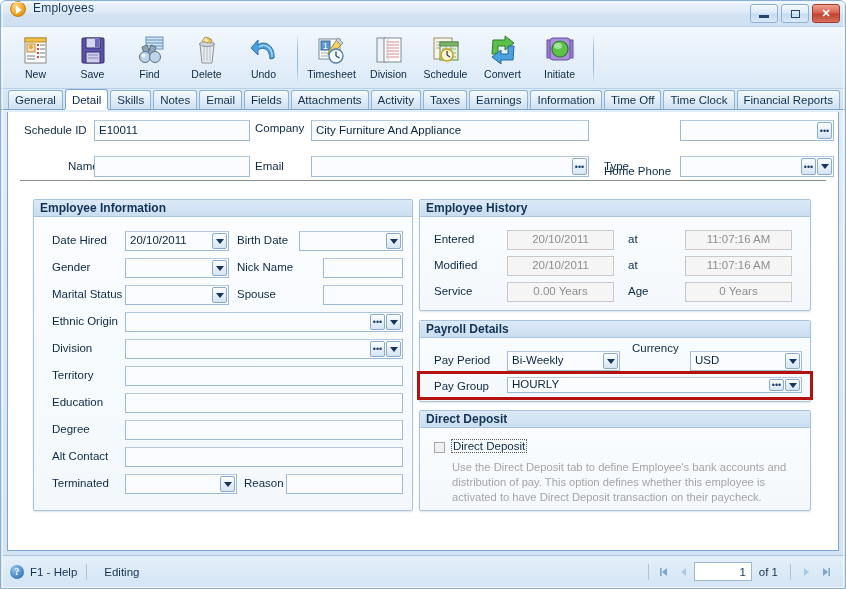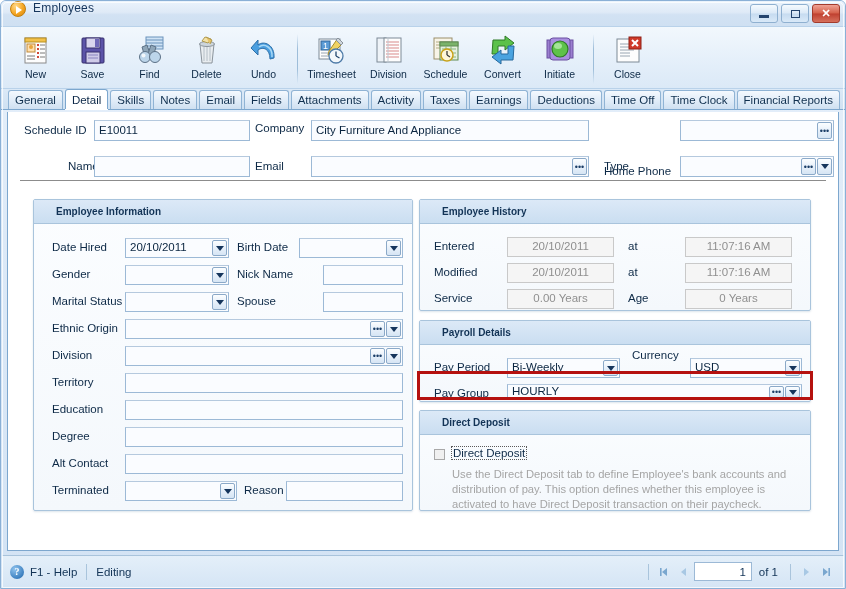--- a/index.html
+++ b/index.html
@@ -134,24 +134,24 @@
 
   
   .panel {
     position:absolute;
     background: linear-gradient(to bottom,#fbfdff 0%,#f4f8fc 100%);
     border:1px solid #a9c4dc;
     border-radius:2px;
     box-shadow: 0 1px 2px rgba(120,150,180,.25);
   }
   .panel-hd {
-    height:24px; padding-left:22px;
+    height:17px; padding-left:6px;
     background: linear-gradient(to bottom,#dce9f7 0%,#cadef1 100%);
     border-bottom:1px solid #a9c4dc;
-    font-size:10px; font-weight:bold; color:#123356;
+    font-size:12px; font-weight:bold; color:#123356;
     display:flex; align-items:center;
   }
   .panel-body { position:relative; }
 
   .hl-box {
     position:absolute; border:3px solid #b5110f; z-index:20; pointer-events:none;
   }
 
   
   .cbx { position:absolute; width:11px; height:11px;
@@ -376,51 +376,34 @@
           <rect x="6" y="4" width="20" height="22" rx="3" fill="#a98fe0" stroke="#6a4fa0"></rect>
           <circle cx="16" cy="15" r="8" fill="#5ec24a" stroke="#2f7a26" stroke-width="1.2"></circle>
           <ellipse cx="14" cy="12" rx="4" ry="3" fill="#b6ecab" opacity=".8"></ellipse>
         </svg>
       </div>
       <div class="lbl">Initiate</div>
     </div>
 
     <div class="tsep"></div>
 
-    <div class="tbtn">
-      <div class="ic">
-        <svg width="32" height="32" viewBox="0 0 32 32">
-          <rect x="5" y="5" width="22" height="23" fill="#fdfdfd" stroke="#7d8a96"></rect>
-          <g stroke="#9aa6b2">
-              <line x1="8" y1="10" x2="22" y2="10"></line>
-              <line x1="8" y1="13" x2="22" y2="13"></line>
-              <line x1="8" y1="16" x2="22" y2="16"></line>
-              <line x1="8" y1="19" x2="18" y2="19"></line>
-              <line x1="8" y1="22" x2="18" y2="22"></line>
-            </g>
-          <rect x="17" y="3" width="12" height="12" fill="#cf3a2a" stroke="#8e2016"></rect>
-          <path d="M20 6 L26 12 M26 6 L20 12" stroke="#fff" stroke-width="2"></path>
-        </svg>
-      </div>
-      <div class="lbl">Close</div>
-    </div>
   </div>
 
   <div id="tabstrip">
     <div class="tab">General</div>
     <div class="tab sel">Detail</div>
     <div class="tab">Skills</div>
     <div class="tab">Notes</div>
     <div class="tab">Email</div>
     <div class="tab">Fields</div>
     <div class="tab">Attachments</div>
     <div class="tab">Activity</div>
     <div class="tab">Taxes</div>
     <div class="tab">Earnings</div>
-    <div class="tab">Deductions</div>
+    <div class="tab">Information</div>
     <div class="tab">Time Off</div>
     <div class="tab">Time Clock</div>
     <div class="tab">Financial Reports</div>
   </div>
 
   <div id="content">
 
     <div id="hdr">
 
       <div class="fld-label" style="left:16px;  top:12px;">Schedule ID</div>
@@ -630,21 +613,21 @@
         <div class="hint" style="left:32px; top:32px; width:348px;">Use the Direct Deposit tab to define Employee's bank accounts and distribution of pay. This option defines whether this employee is activated to have Direct Deposit transaction on their paycheck.</div>
       </div>
     </div>
 
   </div>
 
   <div id="statusbar">
     <div id="help-ico">?</div>
     <div class="sb-txt">F1 - Help</div>
     <div class="sb-div"></div>
-    <div class="sb-txt" style="margin-left:0;">Editing</div>
+    <div class="sb-txt" style="margin-left:8px;">Editing</div>
 
     <div id="nav">
       <div class="nav-div"></div>
       <div class="nbtn">
         <svg width="12" height="12" viewBox="0 0 12 12">
             <path d="M9 2 L4 6 L9 10 Z" fill="#7aa7cf"></path>
             <rect x="2" y="2" width="1.6" height="8" fill="#7aa7cf"></rect>
           </svg>
       </div>
       <div class="nbtn">

